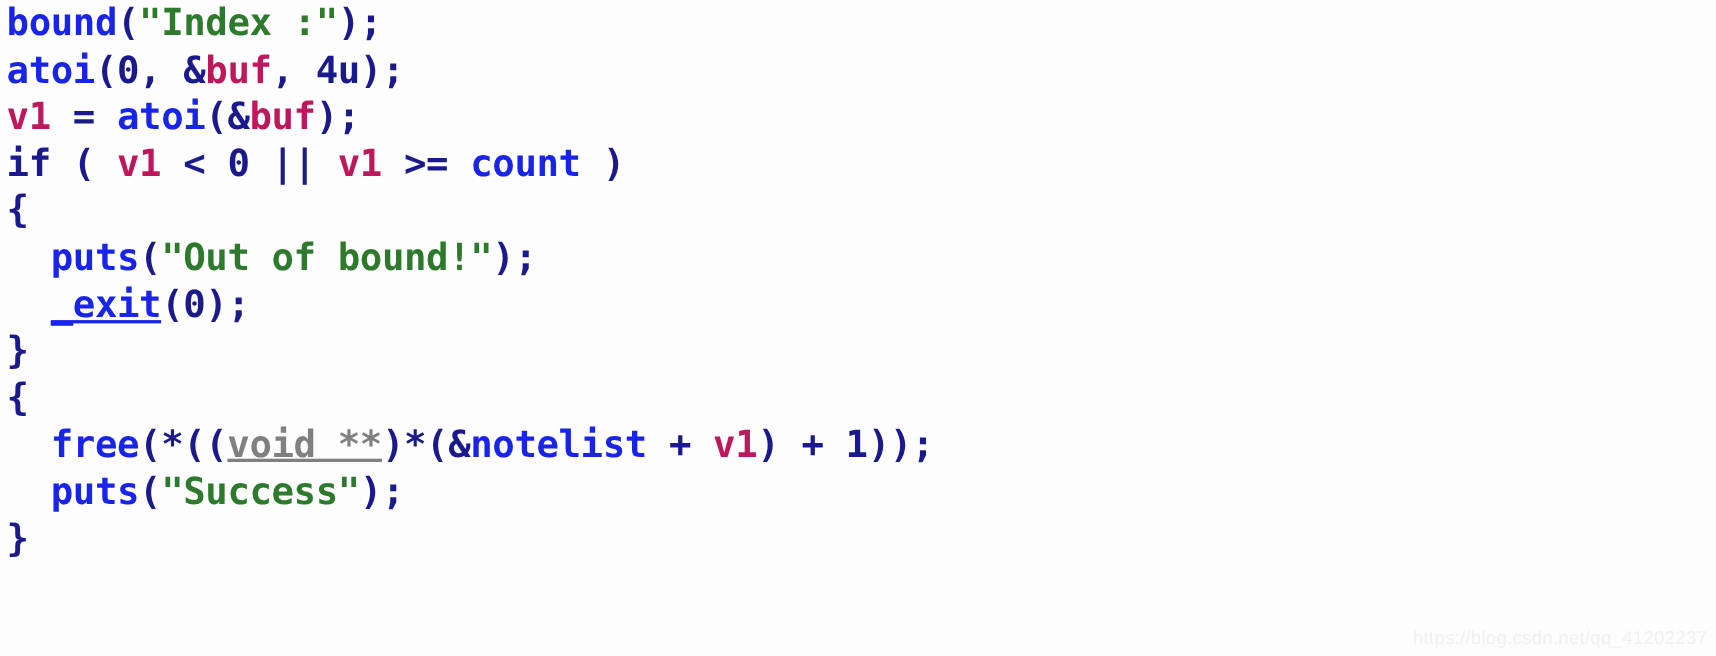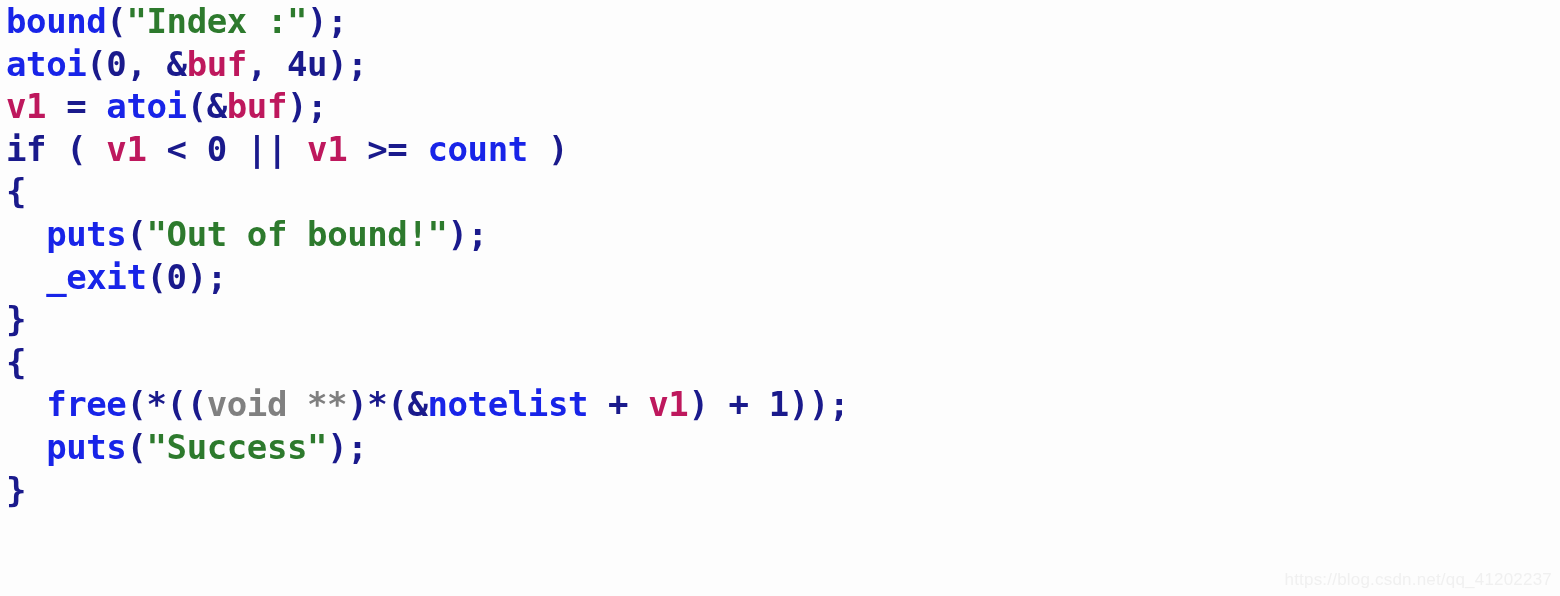--- a/index.html
+++ b/index.html
@@ -36,22 +36,22 @@
     letter-spacing: -0.4px;
     padding-left: 6px;
     box-sizing: border-box;
   }
 
   
   .tok-func   { color: #1824e8; }  
   .tok-var    { color: #be185d; }  
   .tok-punct  { color: #1a1a8c; }  
   .tok-str    { color: #2d7a2d; }  
-  .tok-type   { color: #808080; }  
-  .tok-under  { text-underline-offset: 3px; }
+  .tok-type   { color: #808080; text-decoration: underline; }  
+  .tok-under  { text-decoration: underline; text-underline-offset: 3px; }
 
   #watermark {
     position: absolute;
     right: 8px;
     bottom: 6px;
     font-family: "Liberation Sans", sans-serif;
     font-size: 17px;
     font-weight: normal;
     color: #f0f0f0;
     letter-spacing: 0.2px;

